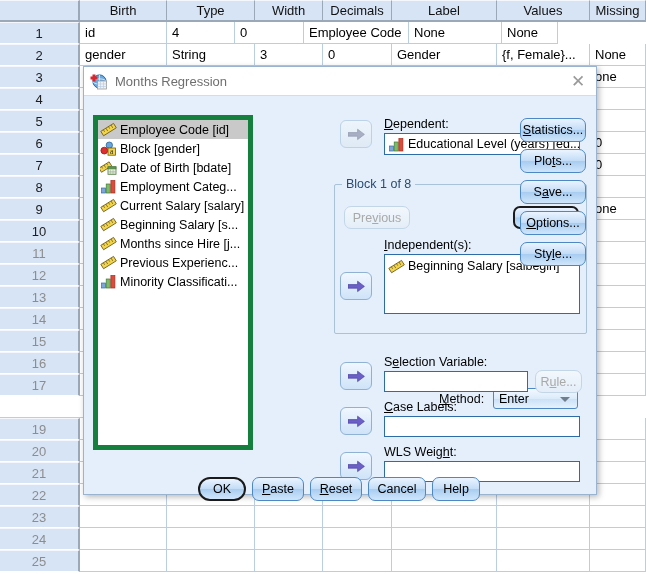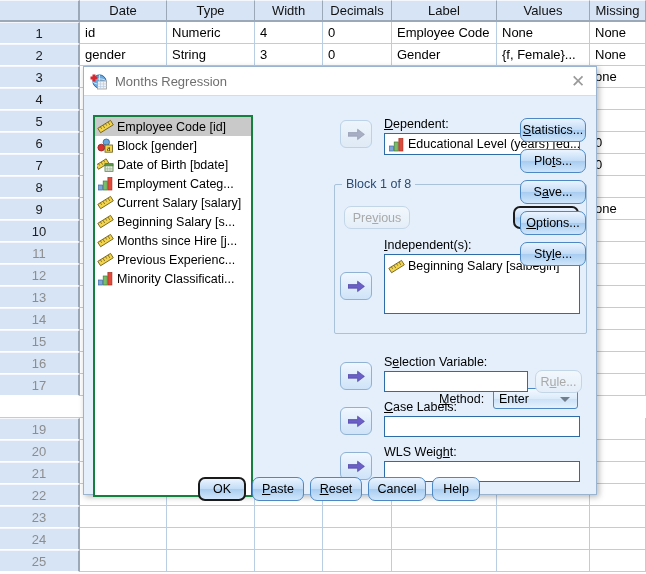--- a/index.html
+++ b/index.html
@@ -89,23 +89,23 @@
     display: flex; align-items: center; justify-content: center;
     color: #9a9a9a; font-size: 17px; line-height: 1;
     cursor: pointer;
   }
 
   #dlgbody { position: relative; width: 100%; height: 400px; }
 
   
   #varlist {
     position: absolute; left: 9px; top: 19px;
-    width: 160px; height: 382px;
+    width: 160px; height: 335px;
     background: #ffffff;
-    border: 2px solid #15803d;
+    border: 5px solid #15803d;
     overflow: hidden;
   }
   .varitem {
     height: 19px;
     display: flex; align-items: center;
     padding-left: 2px;
     font-size: 12.5px; color: #000;
     white-space: nowrap; overflow: hidden;
   }
   .varitem.sel { background: #c9c9c9; }
@@ -202,33 +202,32 @@
     border-right: 5px solid transparent;
     border-top: 5px solid #6f7d8c;
   }
 </style>
 </head>
 <body>
 
 <div id="sheet">
   <div class="colhdr-row">
       <div class="colhdr corner" style="width: 80px;"></div>
-      <div class="colhdr" style="width: 87px;">Date</div>
+      <div class="colhdr" style="width: 87px;">Birth</div>
       <div class="colhdr" style="width: 88px;">Type</div>
       <div class="colhdr" style="width: 68px;">Width</div>
       <div class="colhdr" style="width: 69px;">Decimals</div>
       <div class="colhdr" style="width: 105px;">Label</div>
       <div class="colhdr" style="width: 93px;">Values</div>
       <div class="colhdr" style="width: 56px;">Missing</div>
     </div>
   <div id="sheet-rows">
       <div class="grid-row" style="top: 22px;">
         <div class="rowhdr">1</div>
         <div class="cell" style="width: 87px;">id</div>
-        <div class="cell" style="width: 88px;">Numeric</div>
         <div class="cell" style="width: 68px;">4</div>
         <div class="cell" style="width: 69px;">0</div>
         <div class="cell" style="width: 105px;">Employee Code</div>
         <div class="cell" style="width: 93px;">None</div>
         <div class="cell" style="width: 56px;">None</div>
       </div>
       <div class="grid-row" style="top: 44px;">
         <div class="rowhdr">2</div>
         <div class="cell" style="width: 87px;">gender</div>
         <div class="cell" style="width: 88px;">String</div>
@@ -682,21 +681,21 @@
         </div>
         <div class="pbtn" style="left: 436px; top: 115px; width: 66px; height: 24px;">
           <span><u>O</u>ptions...</span>
         </div>
         <div class="pbtn" style="left: 436px; top: 146px; width: 66px; height: 24px;">
           <span>Sty<u>l</u>e...</span>
         </div>
       </div>
 
     <div id="action-buttons">
-        <div class="pbtn focus" style="left: 114px; top: 381px; width: 48px; height: 24px;">
+        <div class="pbtn focus" style="left: 114px; top: 381px; width: 48px; height: 24px; border-radius: 12px;">
           <span>OK</span>
         </div>
         <div class="pbtn" style="left: 168px; top: 381px; width: 52px; height: 24px;">
           <span><u>P</u>aste</span>
         </div>
         <div class="pbtn" style="left: 226px; top: 381px; width: 52px; height: 24px;">
           <span><u>R</u>eset</span>
         </div>
         <div class="pbtn" style="left: 284px; top: 381px; width: 58px; height: 24px;">
           <span>Cancel</span>

